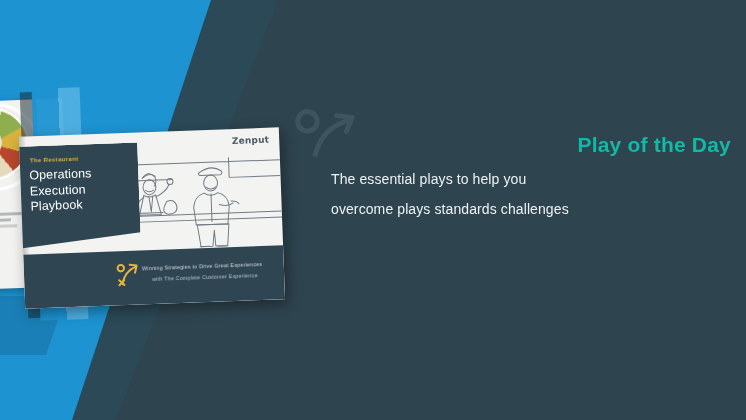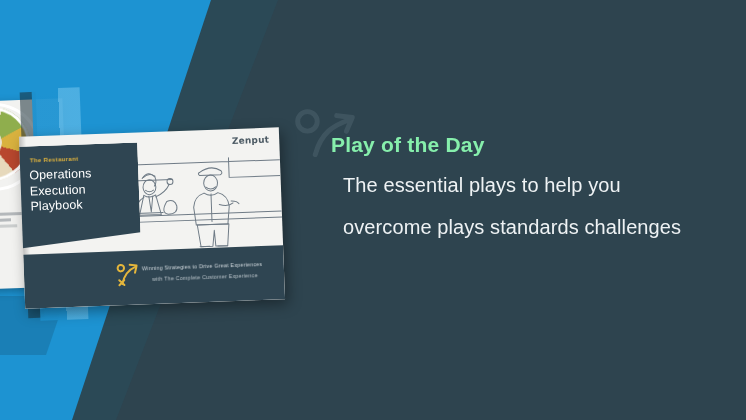--- a/index.html
+++ b/index.html
@@ -128,30 +128,31 @@
     filter:blur(.4px);
   }
   .cover-spine{
     position:absolute;left:0;top:0;width:7px;bottom:0;
     background:linear-gradient(90deg,rgba(0,0,0,.22),rgba(0,0,0,0));
   }
 
   
   .copy{position:absolute;left:331px;top:132px;width:400px;}
   .kicker{
-    color:#86efac;font-size:21px;font-weight:700;letter-spacing:.2px;line-height:26px;
+    color:#14b8a6;font-size:21px;font-weight:700;letter-spacing:.2px;line-height:26px;
     margin:0 0 6px 0;
+    text-align:right;
   }
   .headline{
     color:#f0c14b;font-size:32px;font-weight:700;letter-spacing:.3px;line-height:36px;
     margin:0 0 14px 0;
   }
   .sub{
-    color:#eef2f4;font-size:20px;font-weight:400;line-height:30px;letter-spacing:.1px;
-    margin:12px;max-width:396px;
+    color:#eef2f4;font-size:14px;font-weight:400;line-height:30px;letter-spacing:.1px;
+    margin:0;max-width:396px;
   }
 </style>
 </head>
 <body>
 
 <div class="stage">
 
   <div class="bg-dark"></div>
   <div class="bg-dark-tri"></div>
   <div class="bg-blue"></div>

